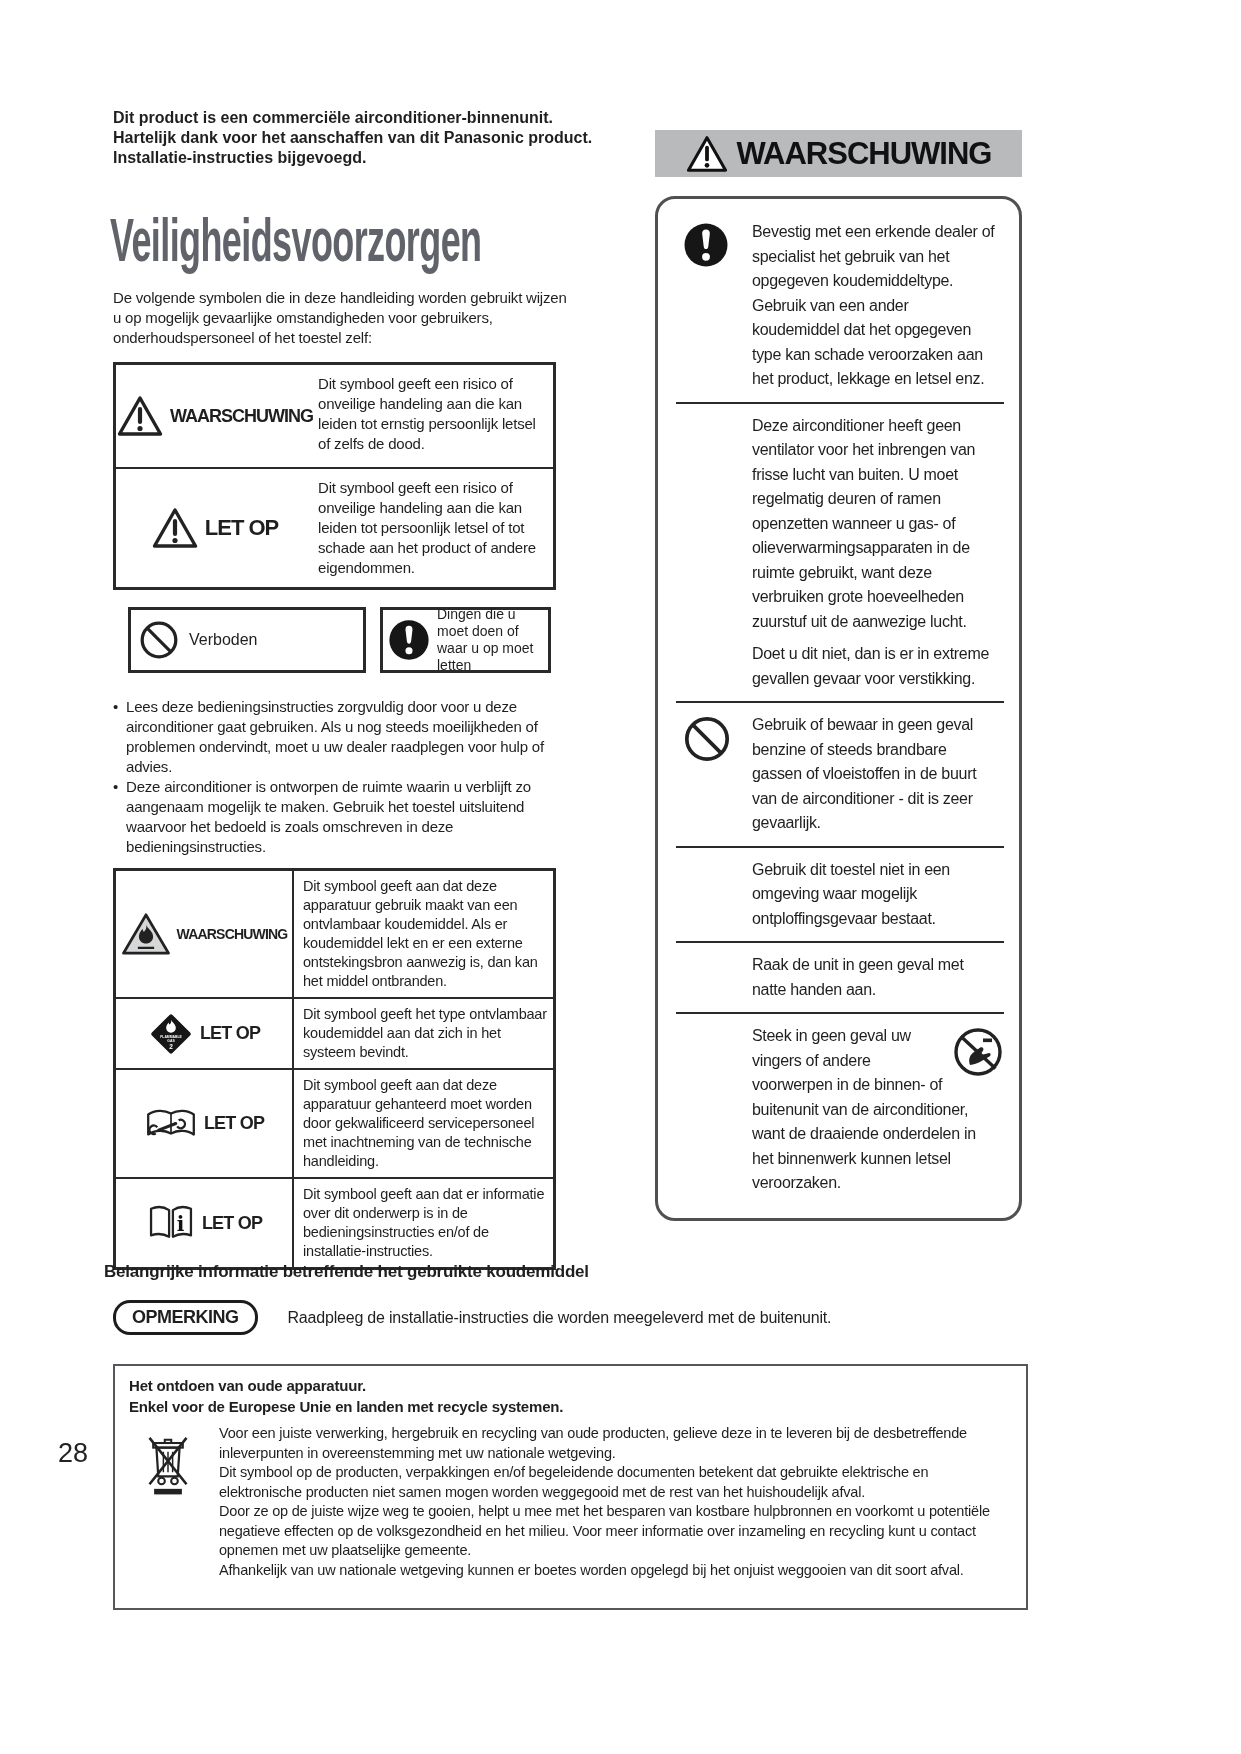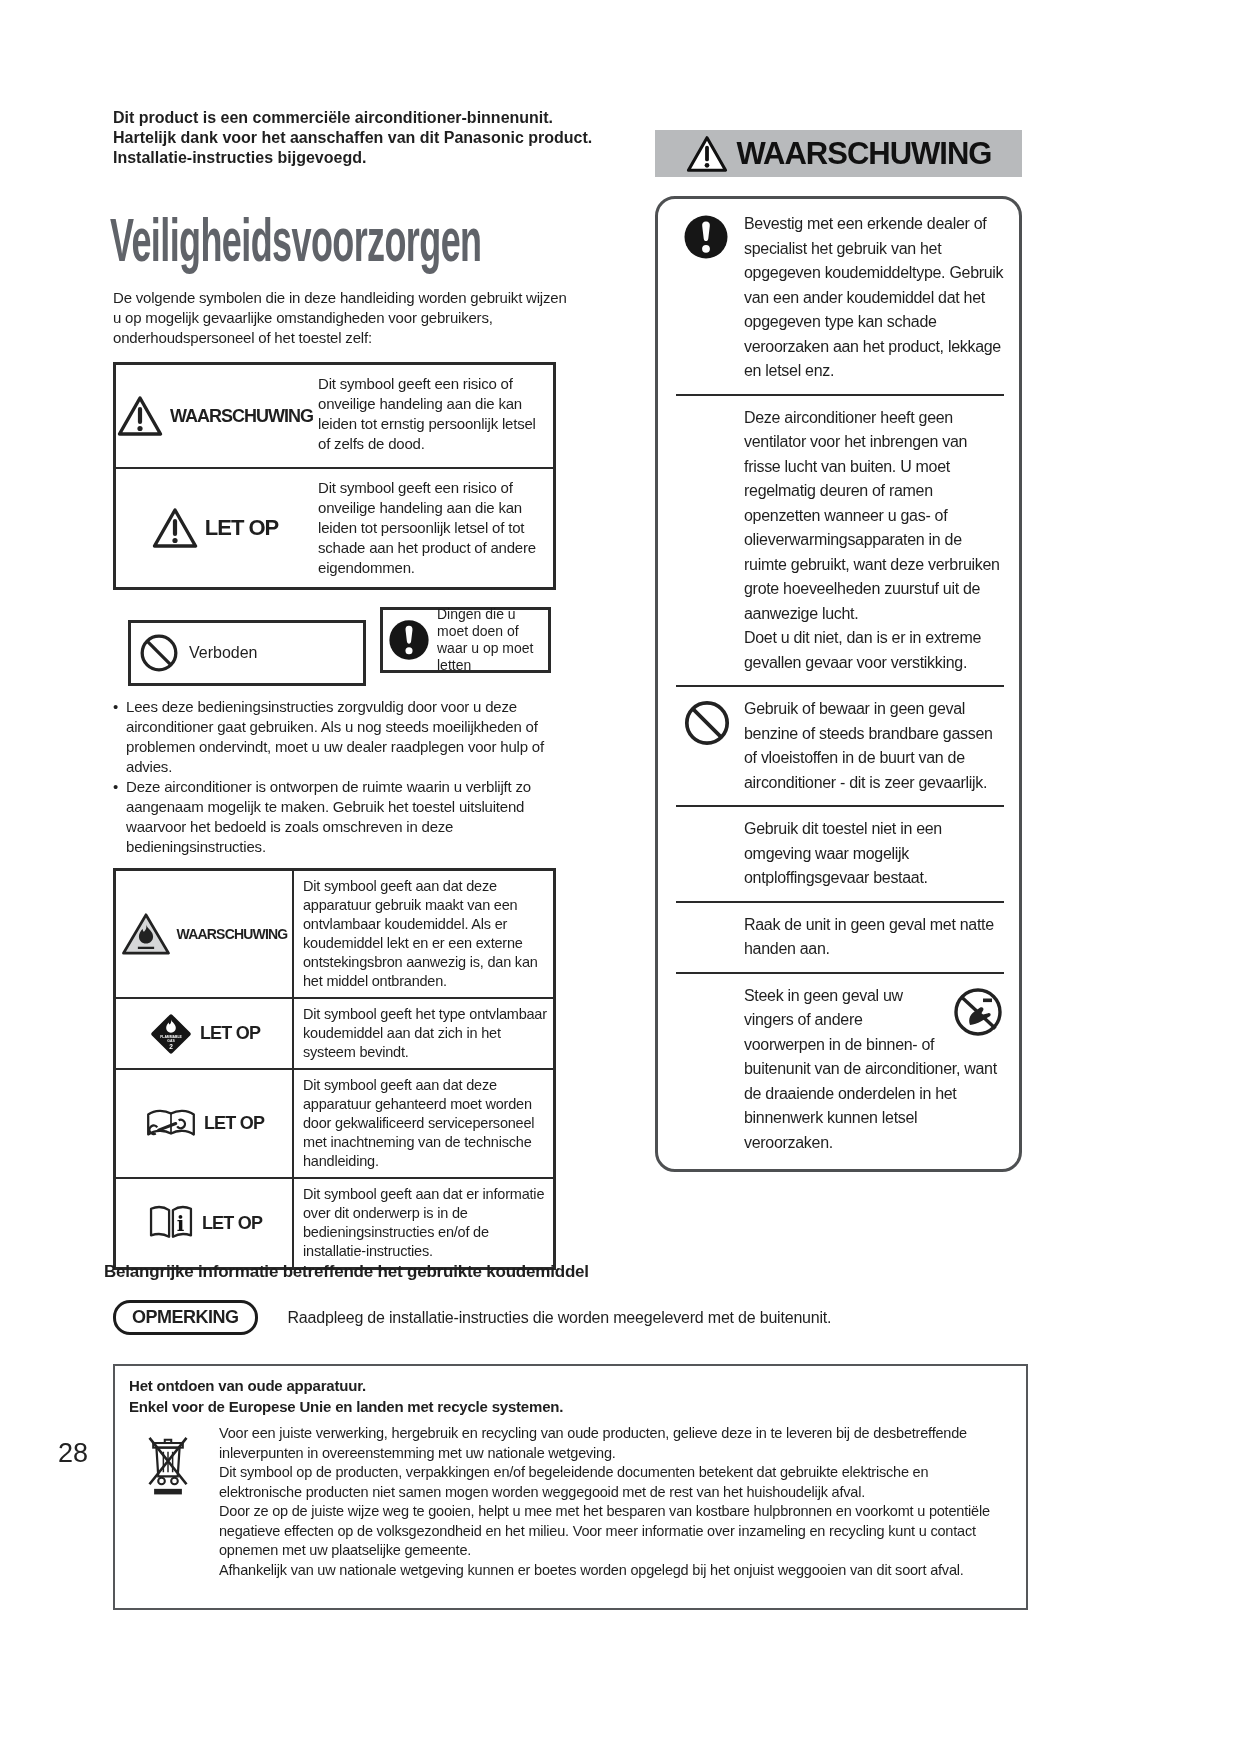--- a/index.html
+++ b/index.html
@@ -20,21 +20,21 @@
   .sev-left{width:198px;display:flex;align-items:center;justify-content:center;gap:7px;flex:none;}
   .sev-label{font-weight:bold;letter-spacing:-1px;}
   .sev-label.warn{font-size:18px;}
   .sev-label.caution{font-size:22px;}
   .sev-text{flex:1;padding:9px 8px 9px 4px;font-size:15px;line-height:20px;letter-spacing:-0.2px;}
   .sev-row.r1{min-height:102px;}
   .sev-row.r2{min-height:112px;}
 
   
   .legend-box{border:3px solid #2a2a2a;display:flex;align-items:center;gap:10px;padding:0 8px;box-sizing:border-box;}
-  .legend-forbidden{left:128px;top:620px;width:238px;height:66px;}
+  .legend-forbidden{left:128px;top:607px;width:238px;height:66px;}
   .legend-mandatory{left:380px;top:607px;width:171px;height:66px;padding:0 5px;gap:7px;}
   .legend-forbidden .t{font-size:16px;}
   .legend-mandatory .t{font-size:14px;line-height:17px;}
 
   
   .bullets{left:113px;top:697px;width:457px;font-size:15px;line-height:20px;letter-spacing:-0.2px;}
   .bullet{position:relative;padding-left:13px;}
   .bullet::before{content:"\2022";position:absolute;left:0;top:0;}
 
   
@@ -52,21 +52,21 @@
   .ref-row.r4{min-height:86px;}
 
   
   .warn-header{left:655px;top:130px;width:367px;height:47px;background:#b8babc;
                display:flex;align-items:center;justify-content:center;gap:9px;}
   .warn-header .lbl{font-weight:bold;font-size:31px;letter-spacing:-1px;color:#111;}
   .warn-panel{left:655px;top:196px;width:367px;min-height:858px;border:3px solid #4e5052;border-radius:20px;
               box-sizing:border-box;padding:13px 15px 14px 0;}
   .witem{position:relative;padding-left:86px;font-size:16px;line-height:24.5px;letter-spacing:-0.3px;}
   .witem .wicon{position:absolute;left:25px;top:2px;}
-  .witem p{margin:0;}
+  .witem p{margin:8px;}
   .wsep{border-top:2px solid #2a2a2a;margin:10px 0 10px 18px;}
   .nofinger{float:right;margin:2px 0 4px 6px;}
 
   
   .important-heading{left:104px;top:1262px;font-weight:bold;font-size:17px;letter-spacing:-0.2px;}
   .note-row{left:113px;top:1300px;width:915px;display:flex;align-items:center;gap:30px;}
   .note-pill{border:3px solid #1c1c1c;border-radius:17px;padding:4px 16px;font-weight:bold;font-size:18px;letter-spacing:-0.5px;}
   .note-text{font-size:16px;letter-spacing:-0.2px;}
 
   .disposal-box{left:113px;top:1364px;width:915px;min-height:246px;border:2px solid #55575a;box-sizing:border-box;

